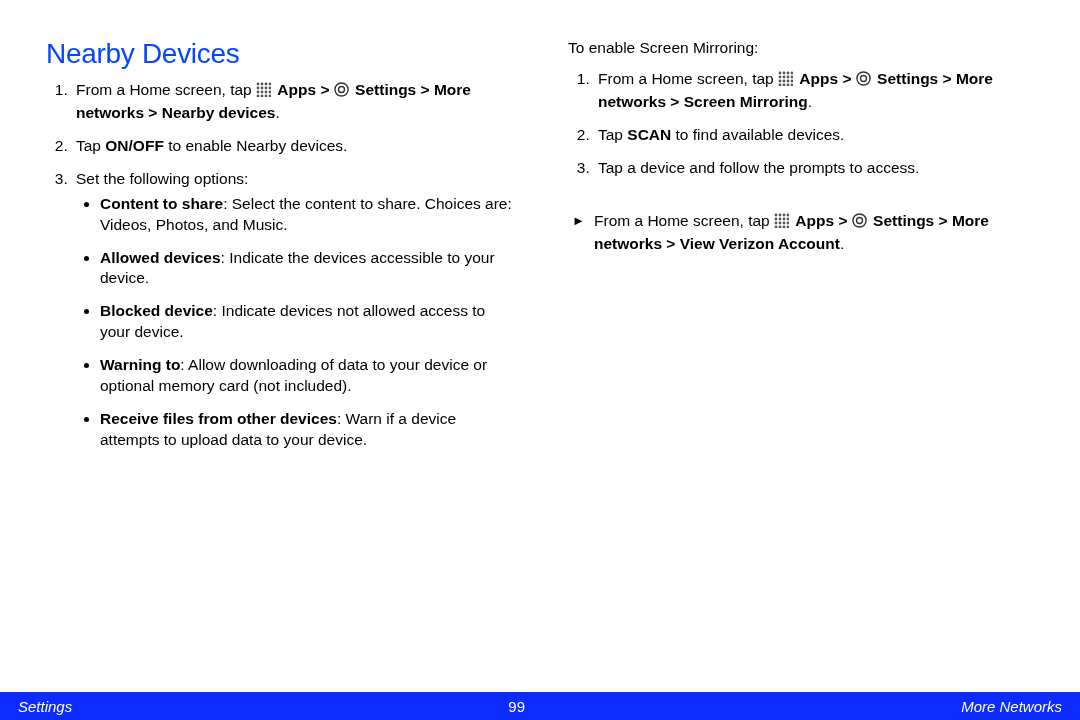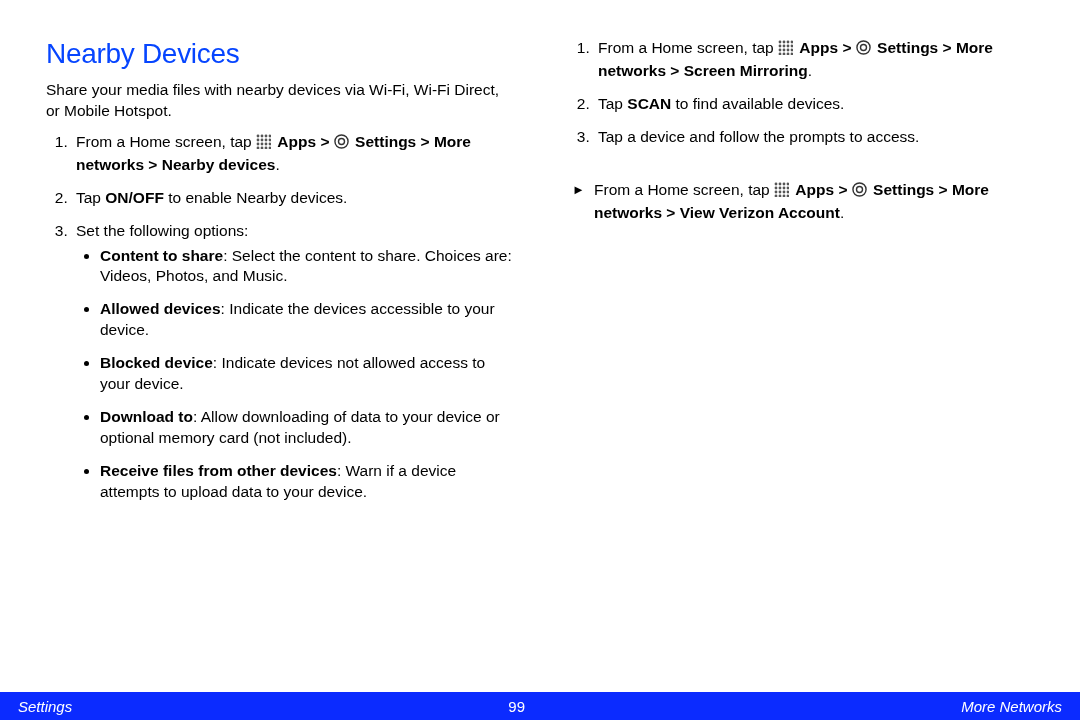--- a/index.html
+++ b/index.html
@@ -93,21 +93,20 @@
     font-style: normal;
   }
   .section-block { margin-bottom: 32px; }
 </style>
 </head>
 <body>
 
 <div class="page">
   <div class="col">
     <h2>Nearby Devices</h2>
-    <p>Share your media files with nearby devices via Wi-Fi, Wi-Fi Direct, or Mobile Hotspot.</p>
     <ol>
       <li>
         <span>From a Home screen, tap </span>
         <span class="icon-apps"><svg width="15" height="15" viewBox="0 0 15 15">
               <g fill="#555">
                 <circle cx="2" cy="2" r="1.4"></circle>
                 <circle cx="6" cy="2" r="1.4"></circle>
                 <circle cx="10" cy="2" r="1.4"></circle>
                 <circle cx="14" cy="2" r="1.4"></circle>
                 <circle cx="2" cy="6" r="1.4"></circle>
@@ -134,29 +133,30 @@
       </li>
       <li>
         <span>Tap </span><span class="b">ON/OFF</span><span> to enable Nearby devices.</span>
       </li>
       <li>
         <span>Set the following options:</span>
         <ul class="bullets">
           <li><span class="b">Content to share</span><span>: Select the content to share. Choices are: Videos, Photos, and Music.</span></li>
           <li><span class="b">Allowed devices</span><span>: Indicate the devices accessible to your device.</span></li>
           <li><span class="b">Blocked device</span><span>: Indicate devices not allowed access to your device.</span></li>
-          <li><span class="b">Download to</span><span>: Allow downloading of data to your device or optional memory card (not included).</span></li>
+          <li><span class="b">Warning to</span><span>: Allow downloading of data to your device or optional memory card (not included).</span></li>
           <li><span class="b">Receive files from other devices</span><span>: Warn if a device attempts to upload data to your device.</span></li>
         </ul>
       </li>
     </ol>
   </div>
 
   <div class="col">
     <div class="section-block">
+      <p>To enable Screen Mirroring:</p>
       <ol>
         <li>
           <span>From a Home screen, tap </span>
           <span class="icon-apps"><svg width="15" height="15" viewBox="0 0 15 15">
                 <g fill="#555">
                   <circle cx="2" cy="2" r="1.4"></circle>
                   <circle cx="6" cy="2" r="1.4"></circle>
                   <circle cx="10" cy="2" r="1.4"></circle>
                   <circle cx="14" cy="2" r="1.4"></circle>
                   <circle cx="2" cy="6" r="1.4"></circle>

